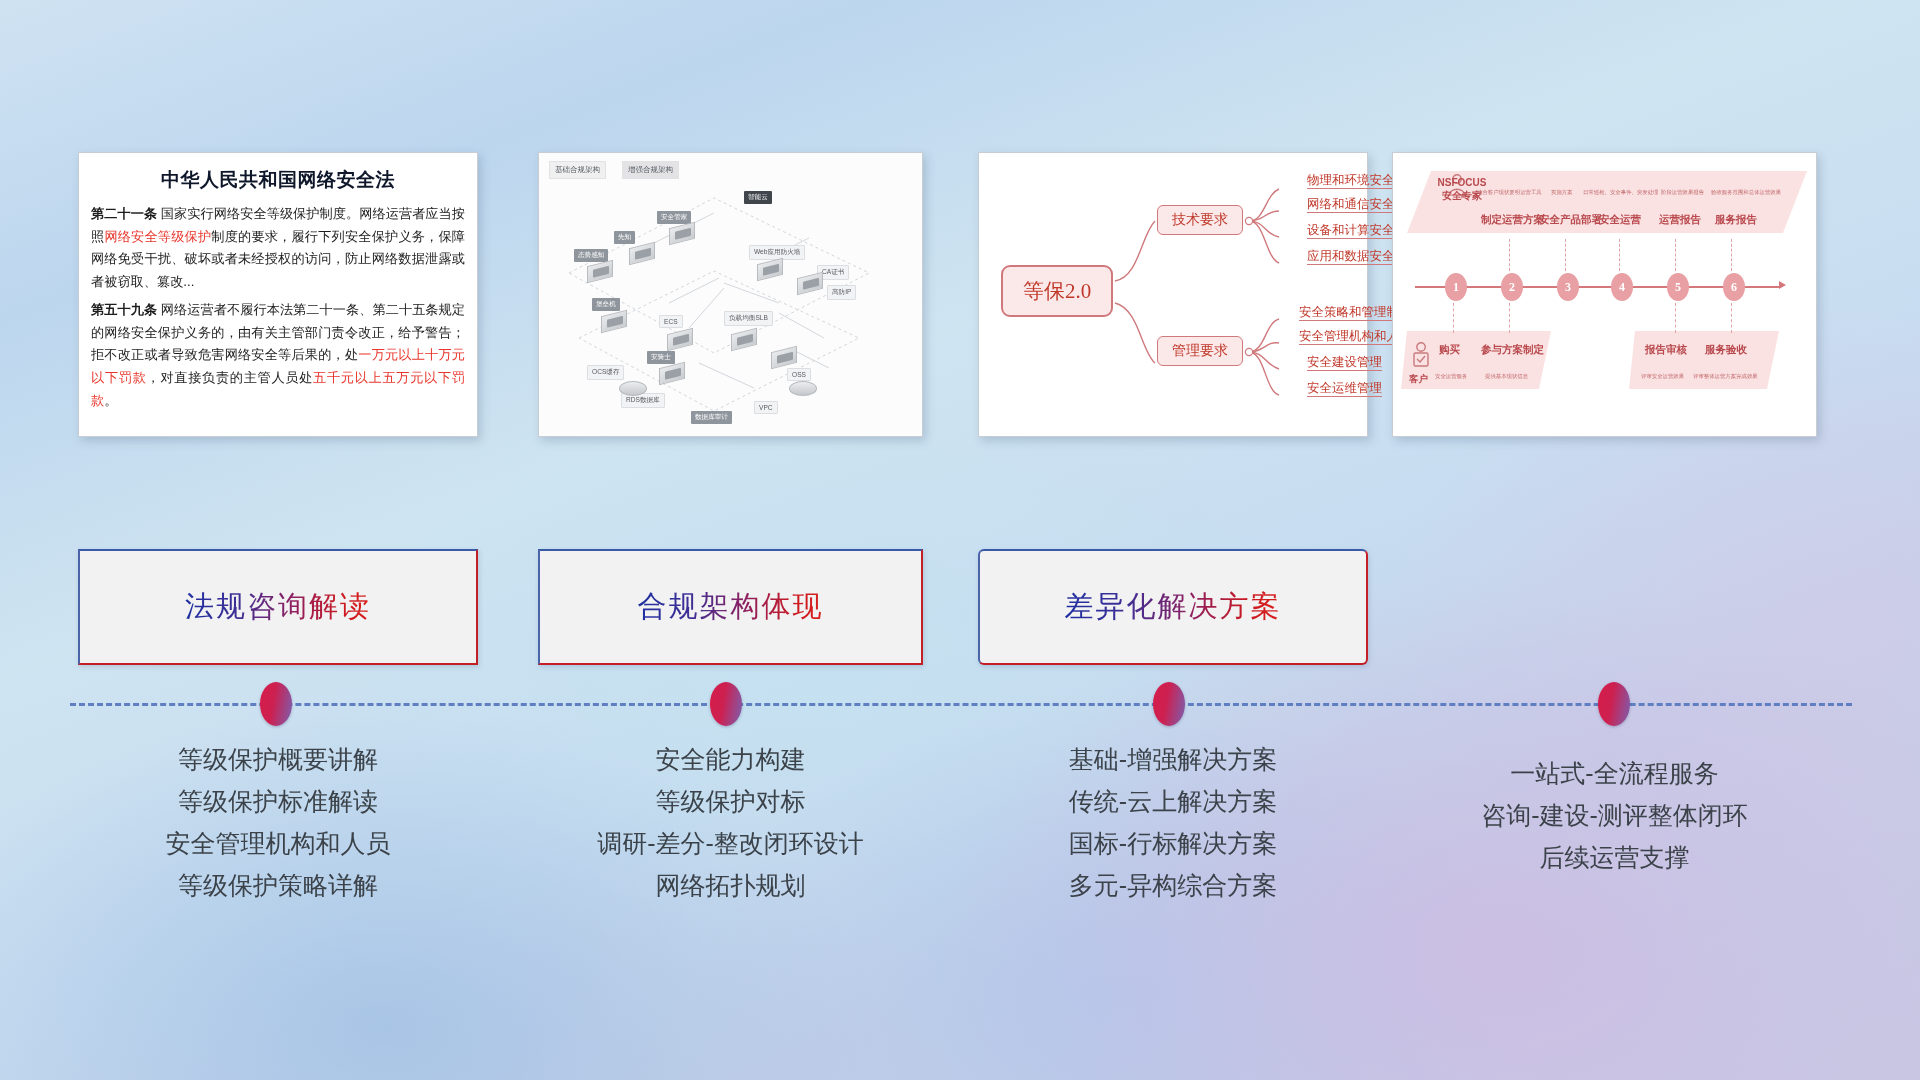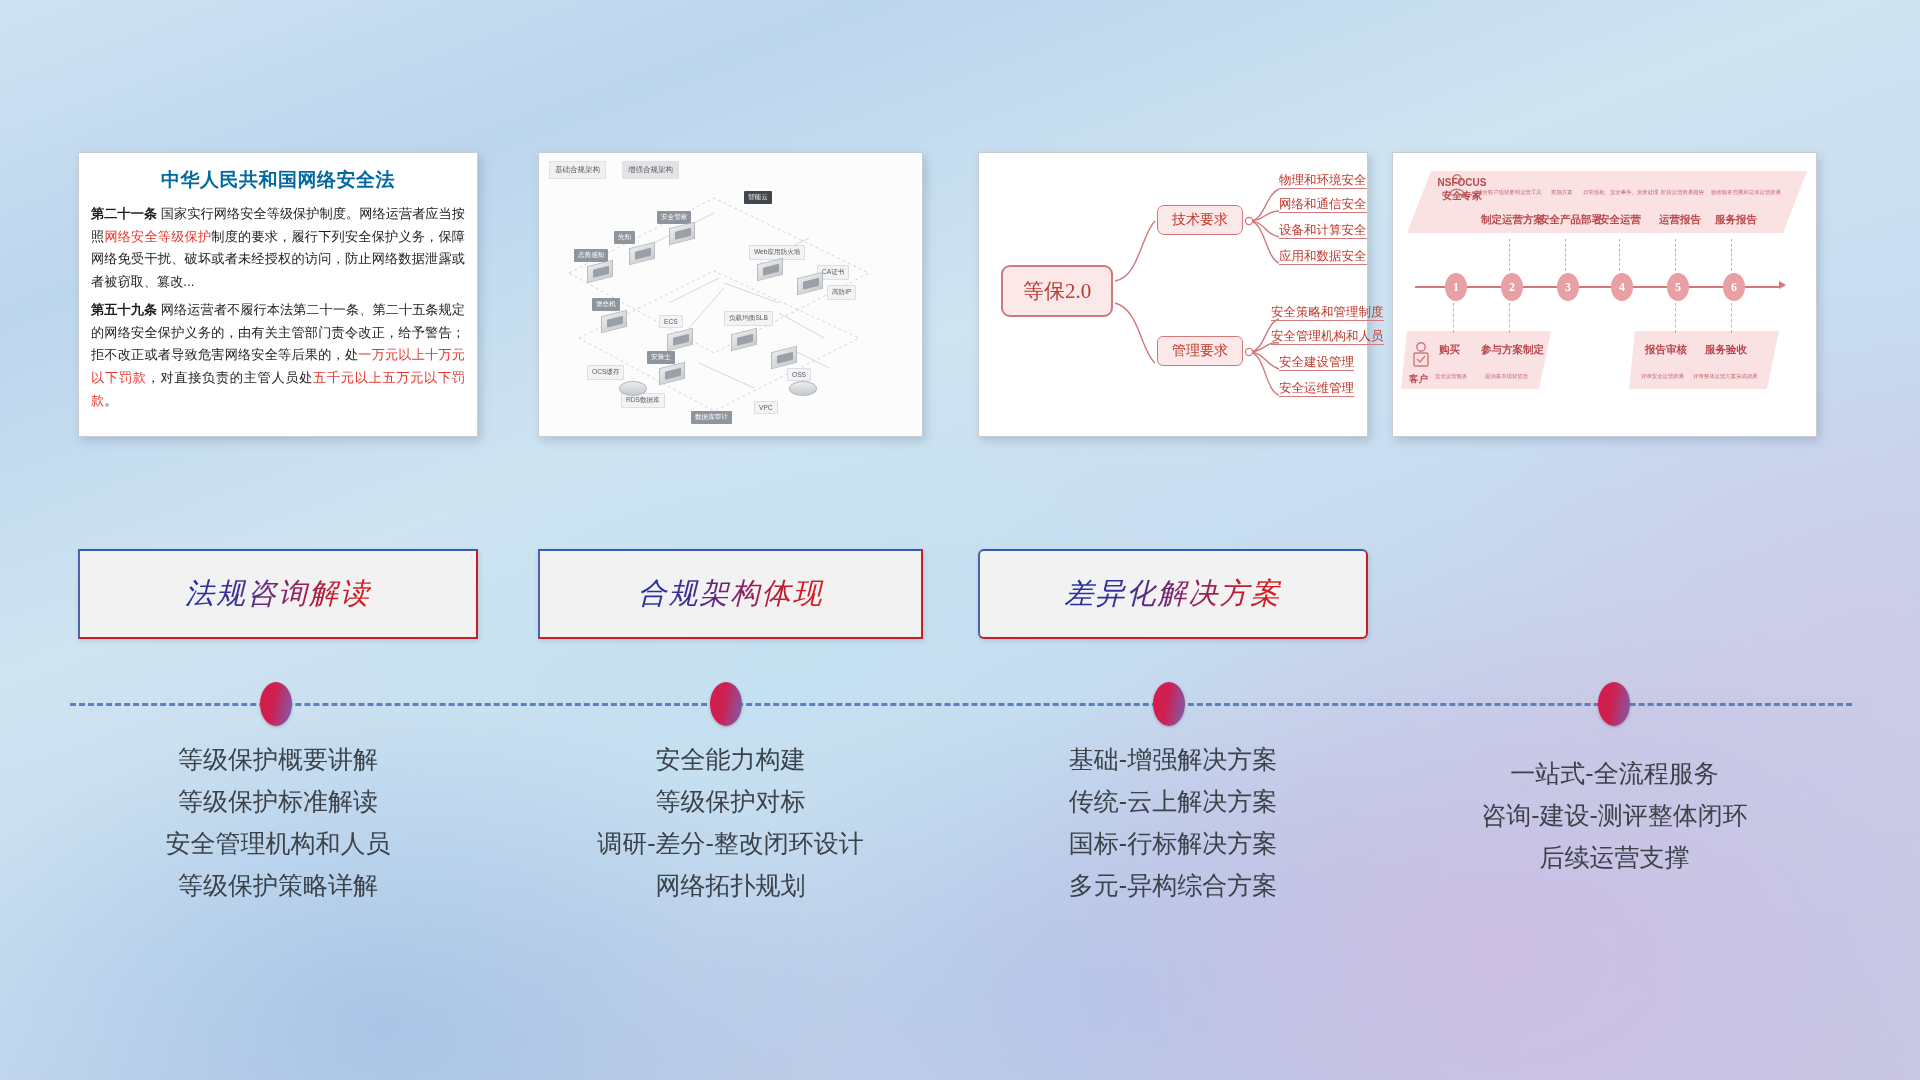--- a/index.html
+++ b/index.html
@@ -23,21 +23,21 @@
     border: 1px solid #c8cdd4;
     box-shadow: 3px 4px 9px rgba(60,80,110,0.22);
   }
   .card1 { left: 78px;   width: 400px; }
   .card2 { left: 538px;  width: 385px; }
   .card3 { left: 978px;  width: 390px; }
   .card4 { left: 1392px; width: 425px; }
 
   
   .law-title {
-    text-align: center; font-weight: bold; font-size: 19px; color: #0369a1;
+    text-align: center; font-weight: bold; font-size: 19px; color: #0f172a;
     margin: 14px 0 10px 0; letter-spacing: 0.5px;
   }
   .law-body { padding: 0 12px; font-size: 13.2px; line-height: 1.72; color: #1d1d1d; text-align: justify; }
   .law-body p { margin-bottom: 5px; }
   .law-art { font-weight: bold; }
   .law-red { color: #e8352b; }
 
   
   .arch { position: relative; width: 100%; height: 100%; background: #fcfcfd; overflow: hidden; }
   .arch-tabs { position: absolute; top: 8px; left: 10px; display: flex; gap: 16px; }
@@ -69,26 +69,26 @@
     background: #fbe9e9; border: 2.5px solid #d0797d; border-radius: 9px;
     display: flex; align-items: center; justify-content: center;
     color: #c0392b; font-size: 21px; font-family: "Liberation Serif", "DejaVu Serif", serif;
   }
   .mbranch {
     position: absolute; width: 86px; height: 30px;
     background: #fbe9e9; border: 1.6px solid #d0797d; border-radius: 6px;
     display: flex; align-items: center; justify-content: center;
     color: #c0392b; font-size: 14px; font-family: "Liberation Serif", "DejaVu Serif", serif;
   }
-  .mb-tech { left: 178px; top: 52px; border-radius: 7px; }
+  .mb-tech { left: 178px; top: 52px; }
   .mb-mgmt { left: 178px; top: 183px; }
   .mleaf {
     position: absolute; color: #c0392b; font-size: 12.5px; white-space: nowrap;
     font-family: Liberation Serif, serif;
-    border-bottom: 1.6px solid #d0797d; padding-bottom: 1px; line-height: 1.15;
+    border-bottom: 1.6px solid #d0797d; padding-bottom: 1px; line-height: 1.15; margin-left: 28px;
   }
   .mind svg { position: absolute; left: 0; top: 0; }
 
   
   .nsf { position: relative; width: 100%; height: 100%; background: #fff; overflow: hidden; }
   .nsf-band {
     position: absolute; background: #fbe2e2;
   }
   .nsf-top { left: 14px; top: 18px; width: 400px; height: 62px;
     clip-path: polygon(6% 0, 100% 0, 94% 100%, 0 100%); }
@@ -110,27 +110,26 @@
   .nsf-main { position: absolute; font-size: 10.5px; font-weight: bold; color: #b8484d; white-space: nowrap; }
   .nsf-sub  { position: absolute; font-size: 5.4px; color: #c06a6e; white-space: nowrap; }
   .nsf-dash { position: absolute; width: 1px; border-left: 1px dashed #dfa3a6; }
   .nsf-logo { position: absolute; left: 38px; top: 24px; text-align: center; width: 62px; }
   .nsf-logo .nm { font-size: 10px; font-weight: bold; color: #b8484d; line-height: 1.25; }
   .nsf-person { position: absolute; }
 
   
   .titles { position: absolute; top: 549px; left: 0; width: 1920px; height: 92px; }
   .tbox {
-    position: absolute; top: 0; height: 90px;
+    position: absolute; top: 0; height: 116px;
     background: #f2f2f2;
     border-top: 2.5px solid #3a5aa8; border-left: 2.5px solid #4a63a9;
     border-right: 2.5px solid #c22026; border-bottom: 2.5px solid #c22026;
     display: flex; align-items: center; justify-content: center;
     box-shadow: 1px 2px 5px rgba(60,80,110,0.18);
-    font-style: italic;
   }
   .tbox span {
     font-size: 29px; font-weight: 500; letter-spacing: 2px;
     background: linear-gradient(90deg, #1f2fa0 0%, #3d2f96 28%, #8e2060 58%, #cc1a1f 85%, #d8201f 100%);
     -webkit-background-clip: text; background-clip: text; color: transparent;
     -webkit-text-fill-color: transparent;
   }
   .tb1 { left: 78px;   width: 400px; }
   .tb2 { left: 538px;  width: 385px; }
   .tb3 { left: 978px;  width: 390px; border-radius: 6px; }

